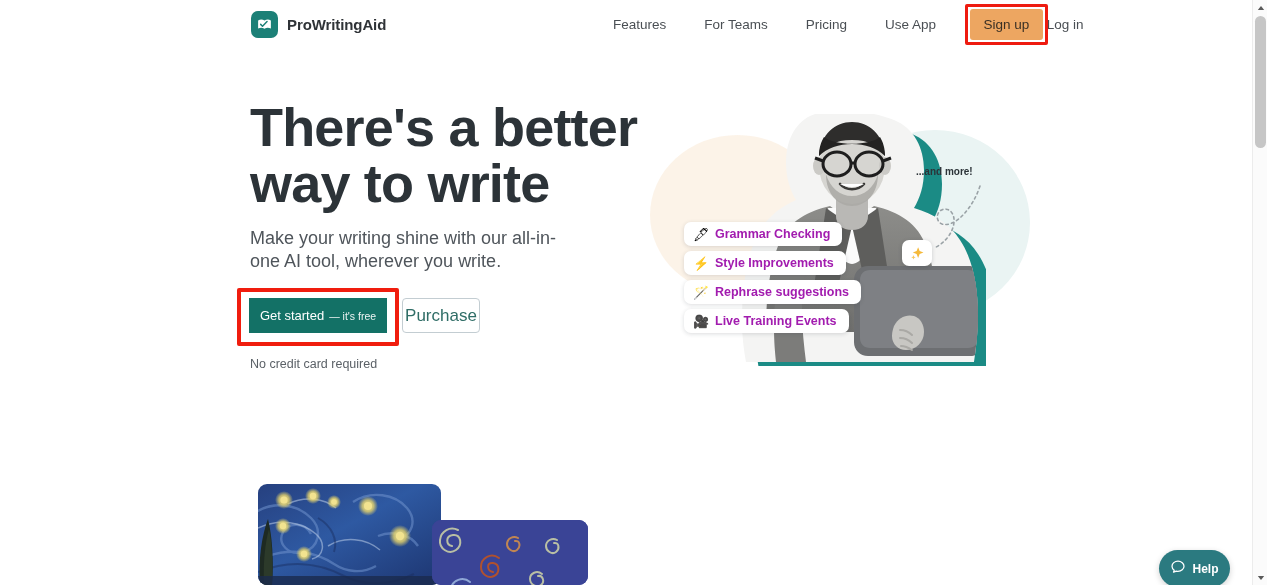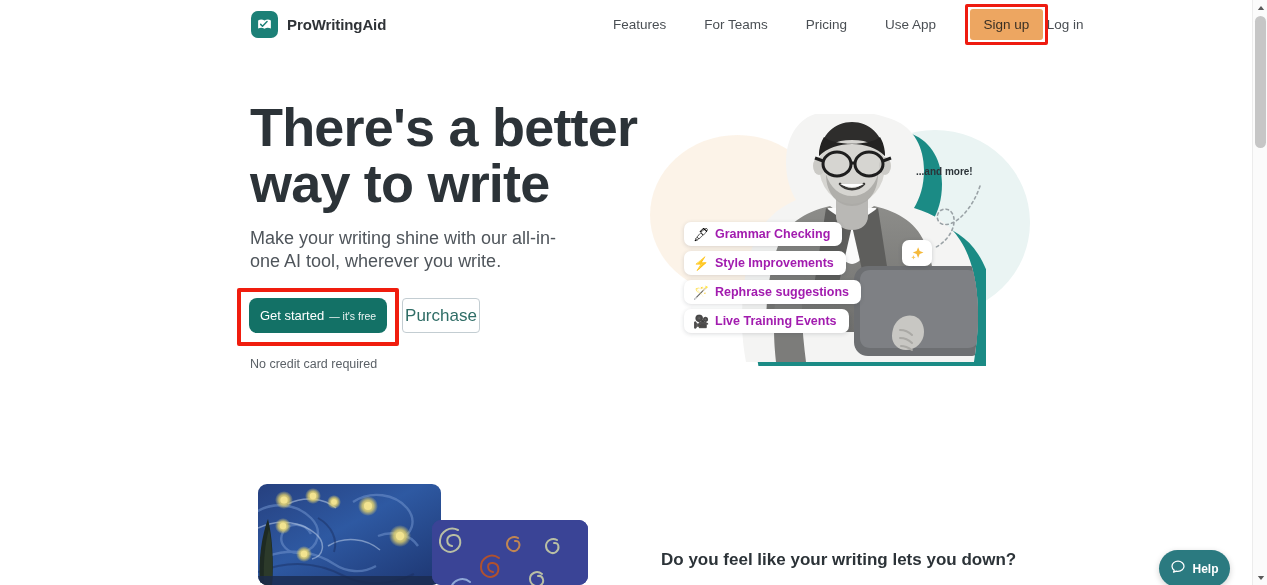--- a/index.html
+++ b/index.html
@@ -145,21 +145,21 @@
     pointer-events: none;
   }
   .btn-start {
     position: absolute;
     left: 249px;
     top: 298px;
     width: 138px;
     height: 35px;
     background: #137166;
     border: none;
-    border-radius: 8px;
+    border-radius: 0;
     cursor: pointer;
     display: flex;
     align-items: center;
     justify-content: center;
     gap: 5px;
     color: #ffffff;
     font-family: "Liberation Sans", sans-serif;
     white-space: nowrap;
   }
   .btn-start .main { font-size: 13px; }
@@ -569,21 +569,20 @@
         <path d="M26 10c-8-4-17 1-18 10s9 15 16 10 5-16-3-15-7 10-1 11" stroke="#b9bfa4"></path>
         <path d="M86 18c-5-3-11 1-11 6s6 9 10 6 3-10-2-9" stroke="#c08552"></path>
         <path d="M125 20c-5-3-11 1-11 6s6 9 10 6 3-10-2-9" stroke="#b9bfa4"></path>
         <path d="M67 38c-8-6-18 0-18 9 0 7 7 12 13 9s6-12-1-13-6 8 0 9" stroke="#b0512f"></path>
         <path d="M110 54c-5-4-12-1-12 5s7 9 11 6 2-10-3-9" stroke="#b9bfa4"></path>
         <path d="M38 62c-7-6-18-2-19 7" stroke="#8fa7d6"></path>
       </g>
     </svg>
   </div>
 
-  <div class="section-q">Do you feel like your writing lets you down?</div>
 
   <button class="help-widget">
     <span>
       <svg width="16" height="16" viewBox="0 0 24 24" aria-hidden="true">
         <path d="M12 3.2c-5 0-9 3.4-9 7.7 0 2.4 1.3 4.6 3.3 6-.2 1.6-1 2.8-1 2.8s2.6-.5 4.2-1.6c.8.2 1.6.3 2.5.3
                  5 0 9-3.4 9-7.5S17 3.2 12 3.2z" fill="none" stroke="#ffffff" stroke-width="1.9" stroke-linejoin="round"></path>
       </svg>
     </span>
     <span class="help-label">Help</span>
   </button>

